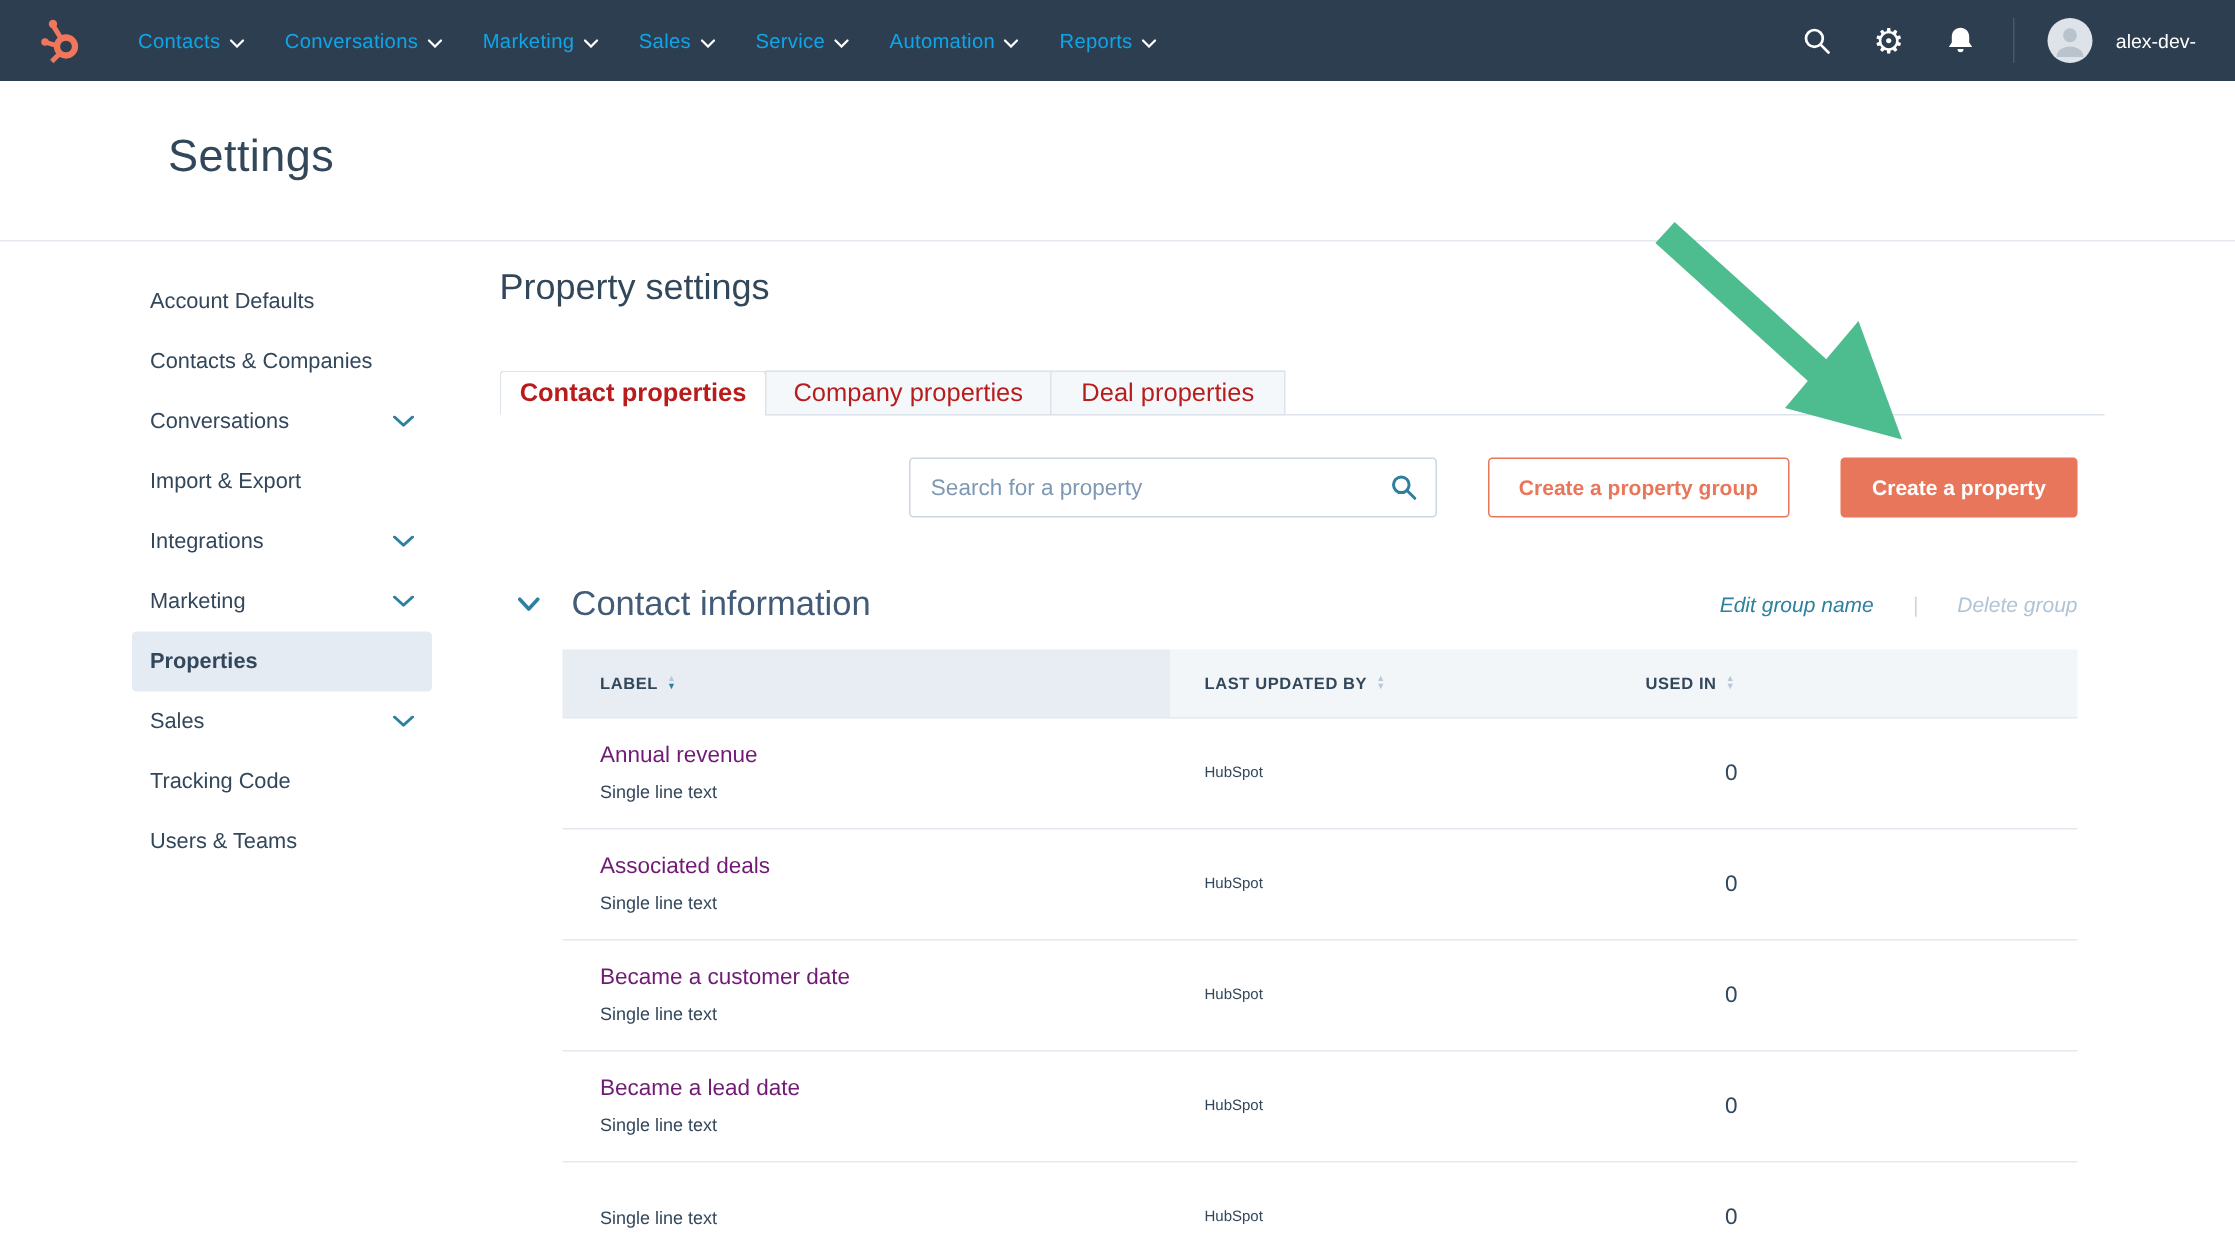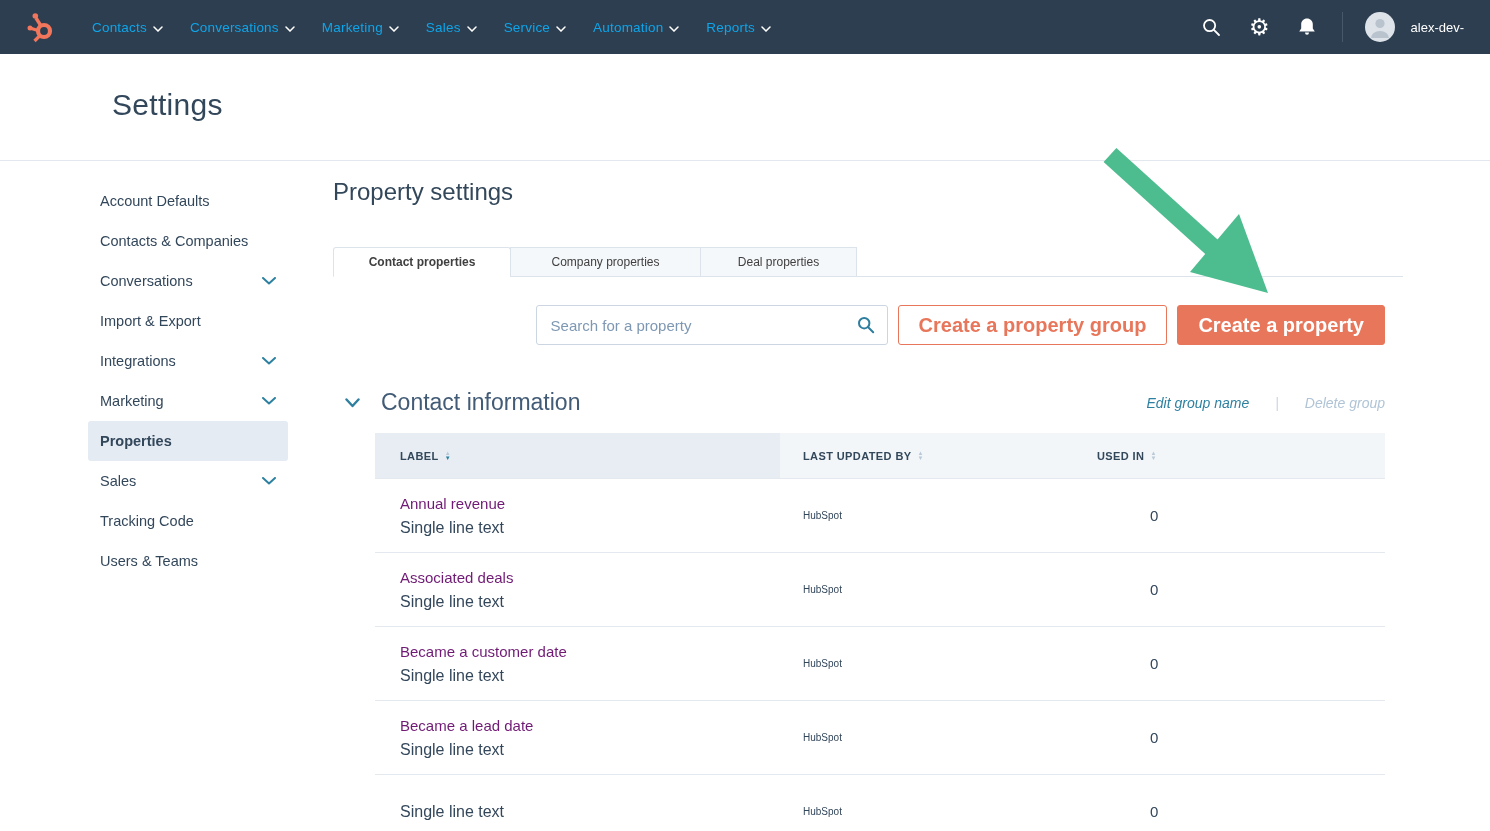--- a/index.html
+++ b/index.html
@@ -50,21 +50,21 @@
   .side-item.active { background:#e5ebf3; font-weight:700; }
 
   
   .main { position:absolute; left:333px; top:178px; width:1052px; }
   .main-title { margin:0; font-size:24px; font-weight:400; color:#33475b; }
 
   .tabs { display:flex; margin-top:21px; height:50px; }
   .tab {
     box-sizing:border-box; border:1px solid #dde3ea; background:#f5f8fa;
     display:flex; align-items:center; justify-content:center;
-    font-size:12px; color:#404040; cursor:pointer;margin-top:20px;
+    font-size:17px; color:#b91c1c; cursor:pointer;margin-top:20px;
   }
   .tab + .tab { margin-left:-1px; }
   .tab.t0 { width:178px; }
   .tab.t1 { width:191px; }
   .tab.t2 { width:157px; }
   .tab.active {
     background:#ffffff; border-bottom-color:#ffffff; font-weight:700;
     border-top-left-radius:3px; border-top-right-radius:3px;
   }
   .tab-line { flex:1; border-bottom:1px solid #dde3ea; margin-right:-18px; }
@@ -73,22 +73,22 @@
   .search-box { width:352px; position:relative; }
   .search-box input {
     width:100%; height:40px; box-sizing:border-box;
     border:1px solid #cbd6e2; border-radius:3px;
     padding:0 40px 0 14px; font-size:15px; color:#33475b;
     font-family:"Liberation Sans", sans-serif; outline:none; background:#fff;
   }
   .search-box input::placeholder { color:#7e98b3; }
   .search-box .search-glass { position:absolute; right:13px; top:11px; }
   .btn {
-    height:40px; border-radius:3px; padding:0 20px; font-size:20px; font-weight:600;
-    font-family:"Liberation Sans", sans-serif; cursor:pointer; white-space:nowrap;
+    height:40px; border-radius:3px; padding:0 20px; font-size:14px; font-weight:600;
+    font-family:"Liberation Sans", sans-serif; cursor:pointer; white-space:nowrap;margin-left:24px;
   }
   .btn-outline { background:#ffffff; border:1px solid #e8765a; color:#e8765a; }
   .btn-solid   { background:#e8765a; border:1px solid #e8765a; color:#ffffff; }
 
   .group-header { margin-top:44px; display:flex; align-items:center; }
   .collapse-icon { margin-left:12px; display:flex; cursor:pointer; }
   .group-title { margin-left:21px; font-size:23px; font-weight:400; color:#425b76;text-align:center; }
   .group-links { margin-left:auto; display:flex; align-items:flex-start; gap:26px; font-size:14px;font-style:italic; }
   .edit-link { color:#2e80a0; cursor:pointer; }
   .link-sep { color:#cbd6e2; }
@@ -102,21 +102,21 @@
   }
   .th { display:flex; align-items:center; gap:6px; box-sizing:border-box; height:100%; cursor:pointer; }
   .th.c-label   { width:405px; padding-left:25px; background:#e7edf3; }
   .th.c-updated { width:305px; padding-left:23px; }
   .th.c-used    { width:300px; padding-left:12px; }
   .sort { display:flex; flex-direction:column; font-size:6px; line-height:5px; color:#b9c9d8; }
   .sort .on { color:#2e80a0; }
   .trow { display:flex; align-items:center; height:73px; border-top:1px solid #e3e9ef; background:#fff; }
   .cell-label   { width:405px; padding-left:25px; box-sizing:border-box; }
   .prop-link { color:#701a75; font-size:15px; cursor:pointer; display:block; margin-bottom:7px; }
-  .prop-type { color:#33475b; font-size:16px; }
+  .prop-type { color:#33475b; font-size:12px; }
   .cell-updated { width:305px; padding-left:23px; box-sizing:border-box; font-size:10px; color:#33475b; }
   .cell-used    { width:300px; padding-left:65px; box-sizing:border-box; font-size:15px; color:#33475b; }
 
   
   .arrow-overlay { position:absolute; left:1090px; top:145px; width:200px; height:160px; z-index:5; pointer-events:none; }
 </style>
 </head>
 <body>
 
 <header class="topnav">

